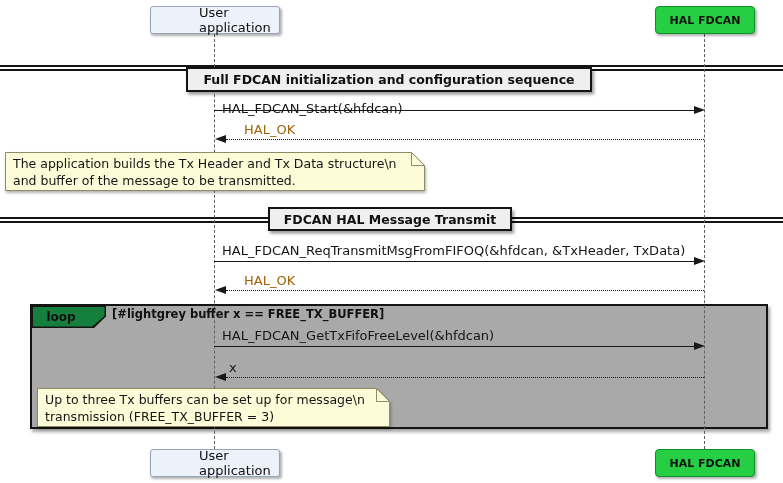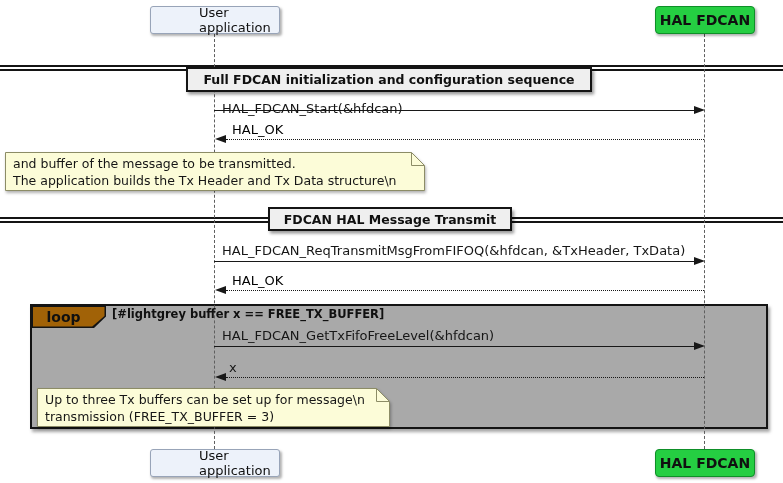--- a/index.html
+++ b/index.html
@@ -10,49 +10,49 @@
   
   .lifeline{position:absolute;width:0;border-left:1px dashed #5f5f5f;z-index:2;}
   
   .participant{
     position:absolute;height:28px;box-sizing:border-box;z-index:6;
     display:flex;align-items:center;justify-content:center;
     font-size:13px;color:#101010;
     box-shadow:1.5px 2px 2.5px rgba(0,0,0,0.30);
   }
   .participant.blue{background:#EDF2FA;border:1px solid #98A4B8;border-radius:3px;padding-left:48px;}
-  .participant.green{background:#25CE42;border:1.5px solid #0E8F28;border-radius:4px;font-weight:bold;font-size:14px;}
+  .participant.green{background:#25CE42;border:1.5px solid #0E8F28;border-radius:4px;font-weight:bold;font-size:11px;}
   
   .divider-line{position:absolute;left:0;width:783px;height:2px;background:#141414;z-index:1;}
   .divider-box{
     position:absolute;box-sizing:border-box;z-index:5;
     background:#EFEFEF;border:2px solid #141414;
     display:flex;align-items:center;justify-content:center;
     font-weight:bold;font-size:12.5px;color:#101010;
     box-shadow:2px 2.5px 3px rgba(0,0,0,0.40);
   }
   
   .msg-label{position:absolute;white-space:nowrap;font-size:13px;color:#161616;z-index:4;}
-  .msg-label.ok{color:#000000;}
+  .msg-label.ok{color:#a16207;margin-left:12px;}
   .msg-line{position:absolute;height:1.3px;background:#181818;z-index:3;}
   .msg-line.dotted{height:0;background:none;border-top:1.6px dotted #181818;}
   .arrowhead{position:absolute;width:0;height:0;z-index:4;}
   .arrowhead.right{border-top:4.5px solid transparent;border-bottom:4.5px solid transparent;border-left:11px solid #181818;}
   .arrowhead.left{border-top:4.5px solid transparent;border-bottom:4.5px solid transparent;border-right:11px solid #181818;}
   
   .loop-frame{
     position:absolute;left:30px;top:304px;width:738px;height:125px;box-sizing:border-box;
     background:#A9A9A9;border:2px solid #141414;z-index:1;
     box-shadow:2px 3px 3px rgba(0,0,0,0.35);
   }
   .loop-tab{position:absolute;left:31px;top:305px;width:75px;height:23px;background:#141414;
     clip-path:polygon(0 0,100% 0,100% 50%,84% 100%,0 100%);z-index:3;}
-  .loop-tab-inner{position:absolute;left:1.5px;top:1.5px;width:72px;height:20px;background:#a16207;
+  .loop-tab-inner{position:absolute;left:1.5px;top:1.5px;width:72px;height:20px;background:#15803d;
     clip-path:polygon(0 0,100% 0,100% 48%,83% 100%,0 100%);
-    font-weight:bold;font-size:14px;color:#101010;line-height:20px;padding-left:14px;box-sizing:border-box;}
+    font-weight:bold;font-size:12px;color:#101010;line-height:20px;padding-left:14px;box-sizing:border-box;}
   .loop-condition{position:absolute;left:112px;top:307px;font-weight:bold;font-size:11.5px;color:#101010;white-space:nowrap;z-index:3;}
   
   .note{position:absolute;z-index:5;}
   .note svg{position:absolute;left:0;top:0;filter:drop-shadow(1.5px 2px 1.5px rgba(0,0,0,0.30));}
   .note-text{position:relative;padding:4px 0 0 8px;font-size:12.5px;line-height:16.5px;color:#161616;white-space:nowrap;}
 </style>
 </head>
 <body>
 
 <div class="stage">
@@ -92,22 +92,22 @@
   <div class="msg-label ok" style="left:232px;top:122px;">HAL_OK</div>
   <div class="msg-line dotted" style="left:226px;top:139px;width:478px;"></div>
   <div class="arrowhead left" style="left:215px;top:135px;"></div>
 
   <div class="note" style="left:5px;top:152px;width:420px;height:39px;">
     <svg width="420" height="39" viewBox="0 0 420 39">
       <path d="M0.5,0.5 L406.5,0.5 L419.5,13.5 L419.5,38.5 L0.5,38.5 Z" fill="#FCFCD8" stroke="#8C8C66" stroke-width="1"></path>
       <path d="M406.5,0.5 L406.5,13.5 L419.5,13.5" fill="none" stroke="#8C8C66" stroke-width="1"></path>
     </svg>
     <div class="note-text">
+      <div>The application builds the Tx Header and Tx Data structure\n</div>
       <div>and buffer of the message to be transmitted.</div>
-      <div>The application builds the Tx Header and Tx Data structure\n</div>
     </div>
   </div>
 
   <div class="msg-label" style="left:222px;top:243px;">HAL_FDCAN_ReqTransmitMsgFromFIFOQ(&amp;hfdcan, &amp;TxHeader, TxData)</div>
   <div class="msg-line" style="left:214px;top:261px;width:481px;"></div>
   <div class="arrowhead right" style="left:694px;top:257px;"></div>
 
   <div class="msg-label ok" style="left:232px;top:273px;">HAL_OK</div>
   <div class="msg-line dotted" style="left:226px;top:290px;width:478px;"></div>
   <div class="arrowhead left" style="left:215px;top:286px;"></div>

